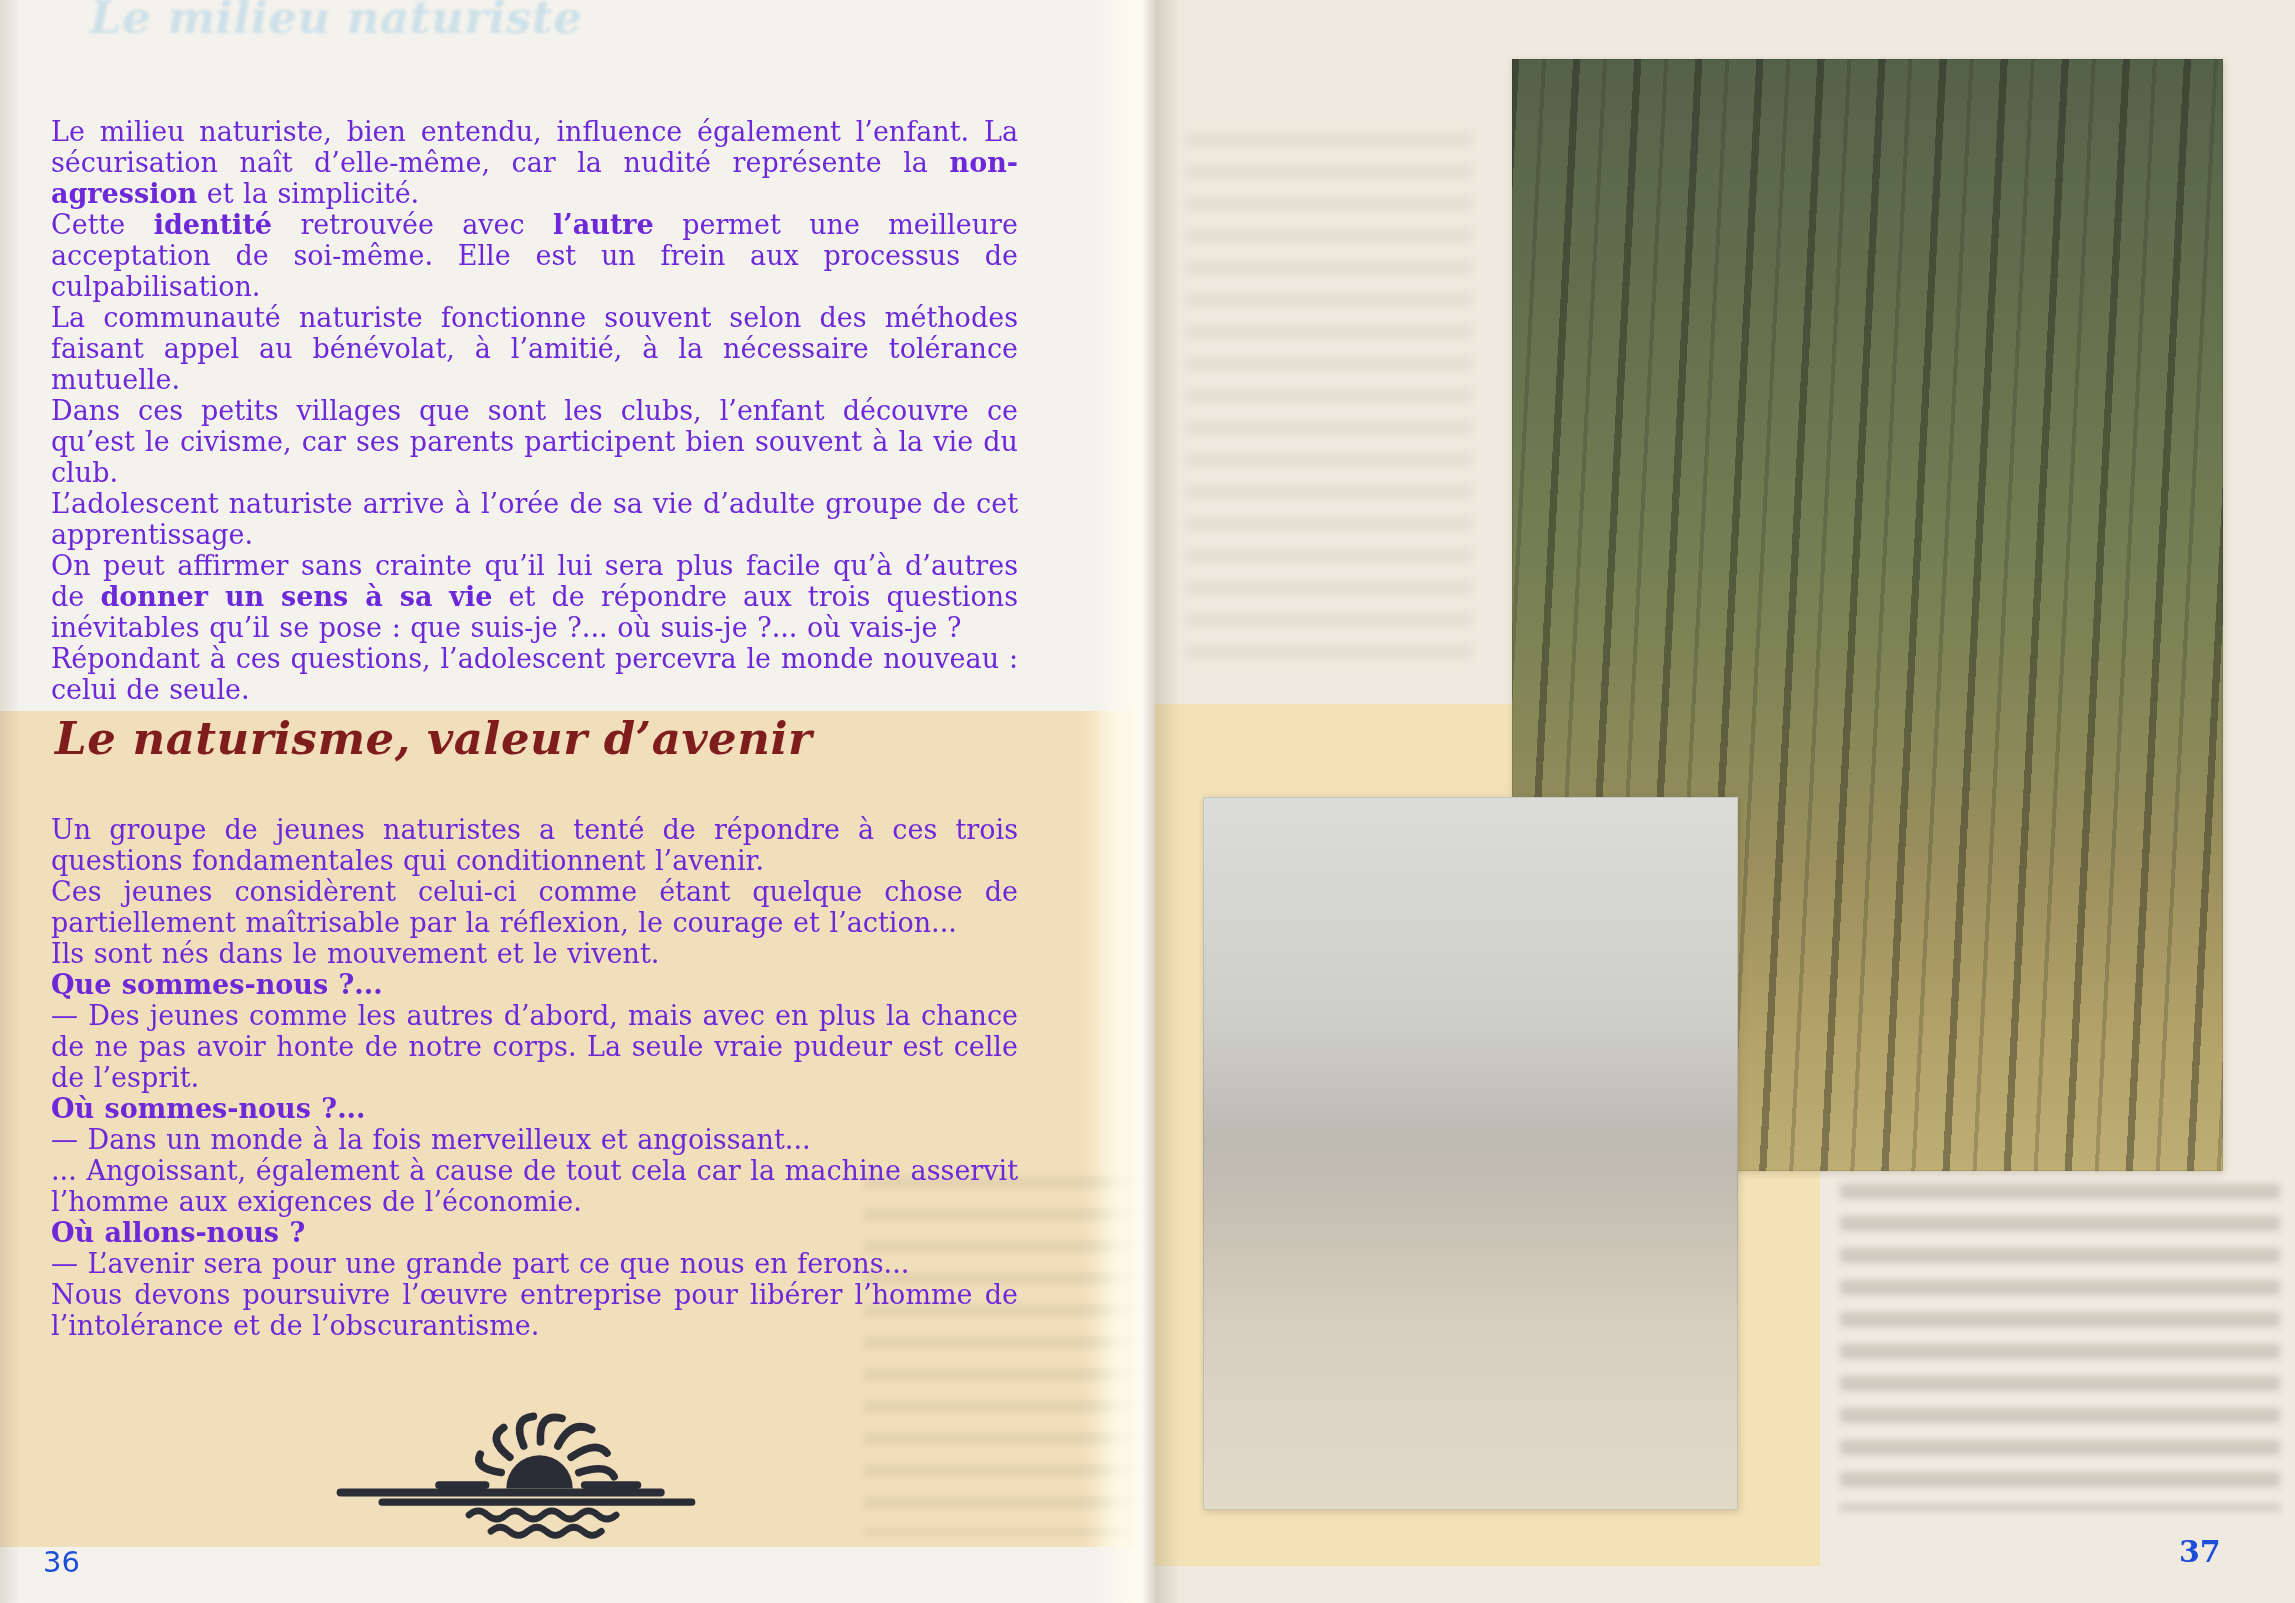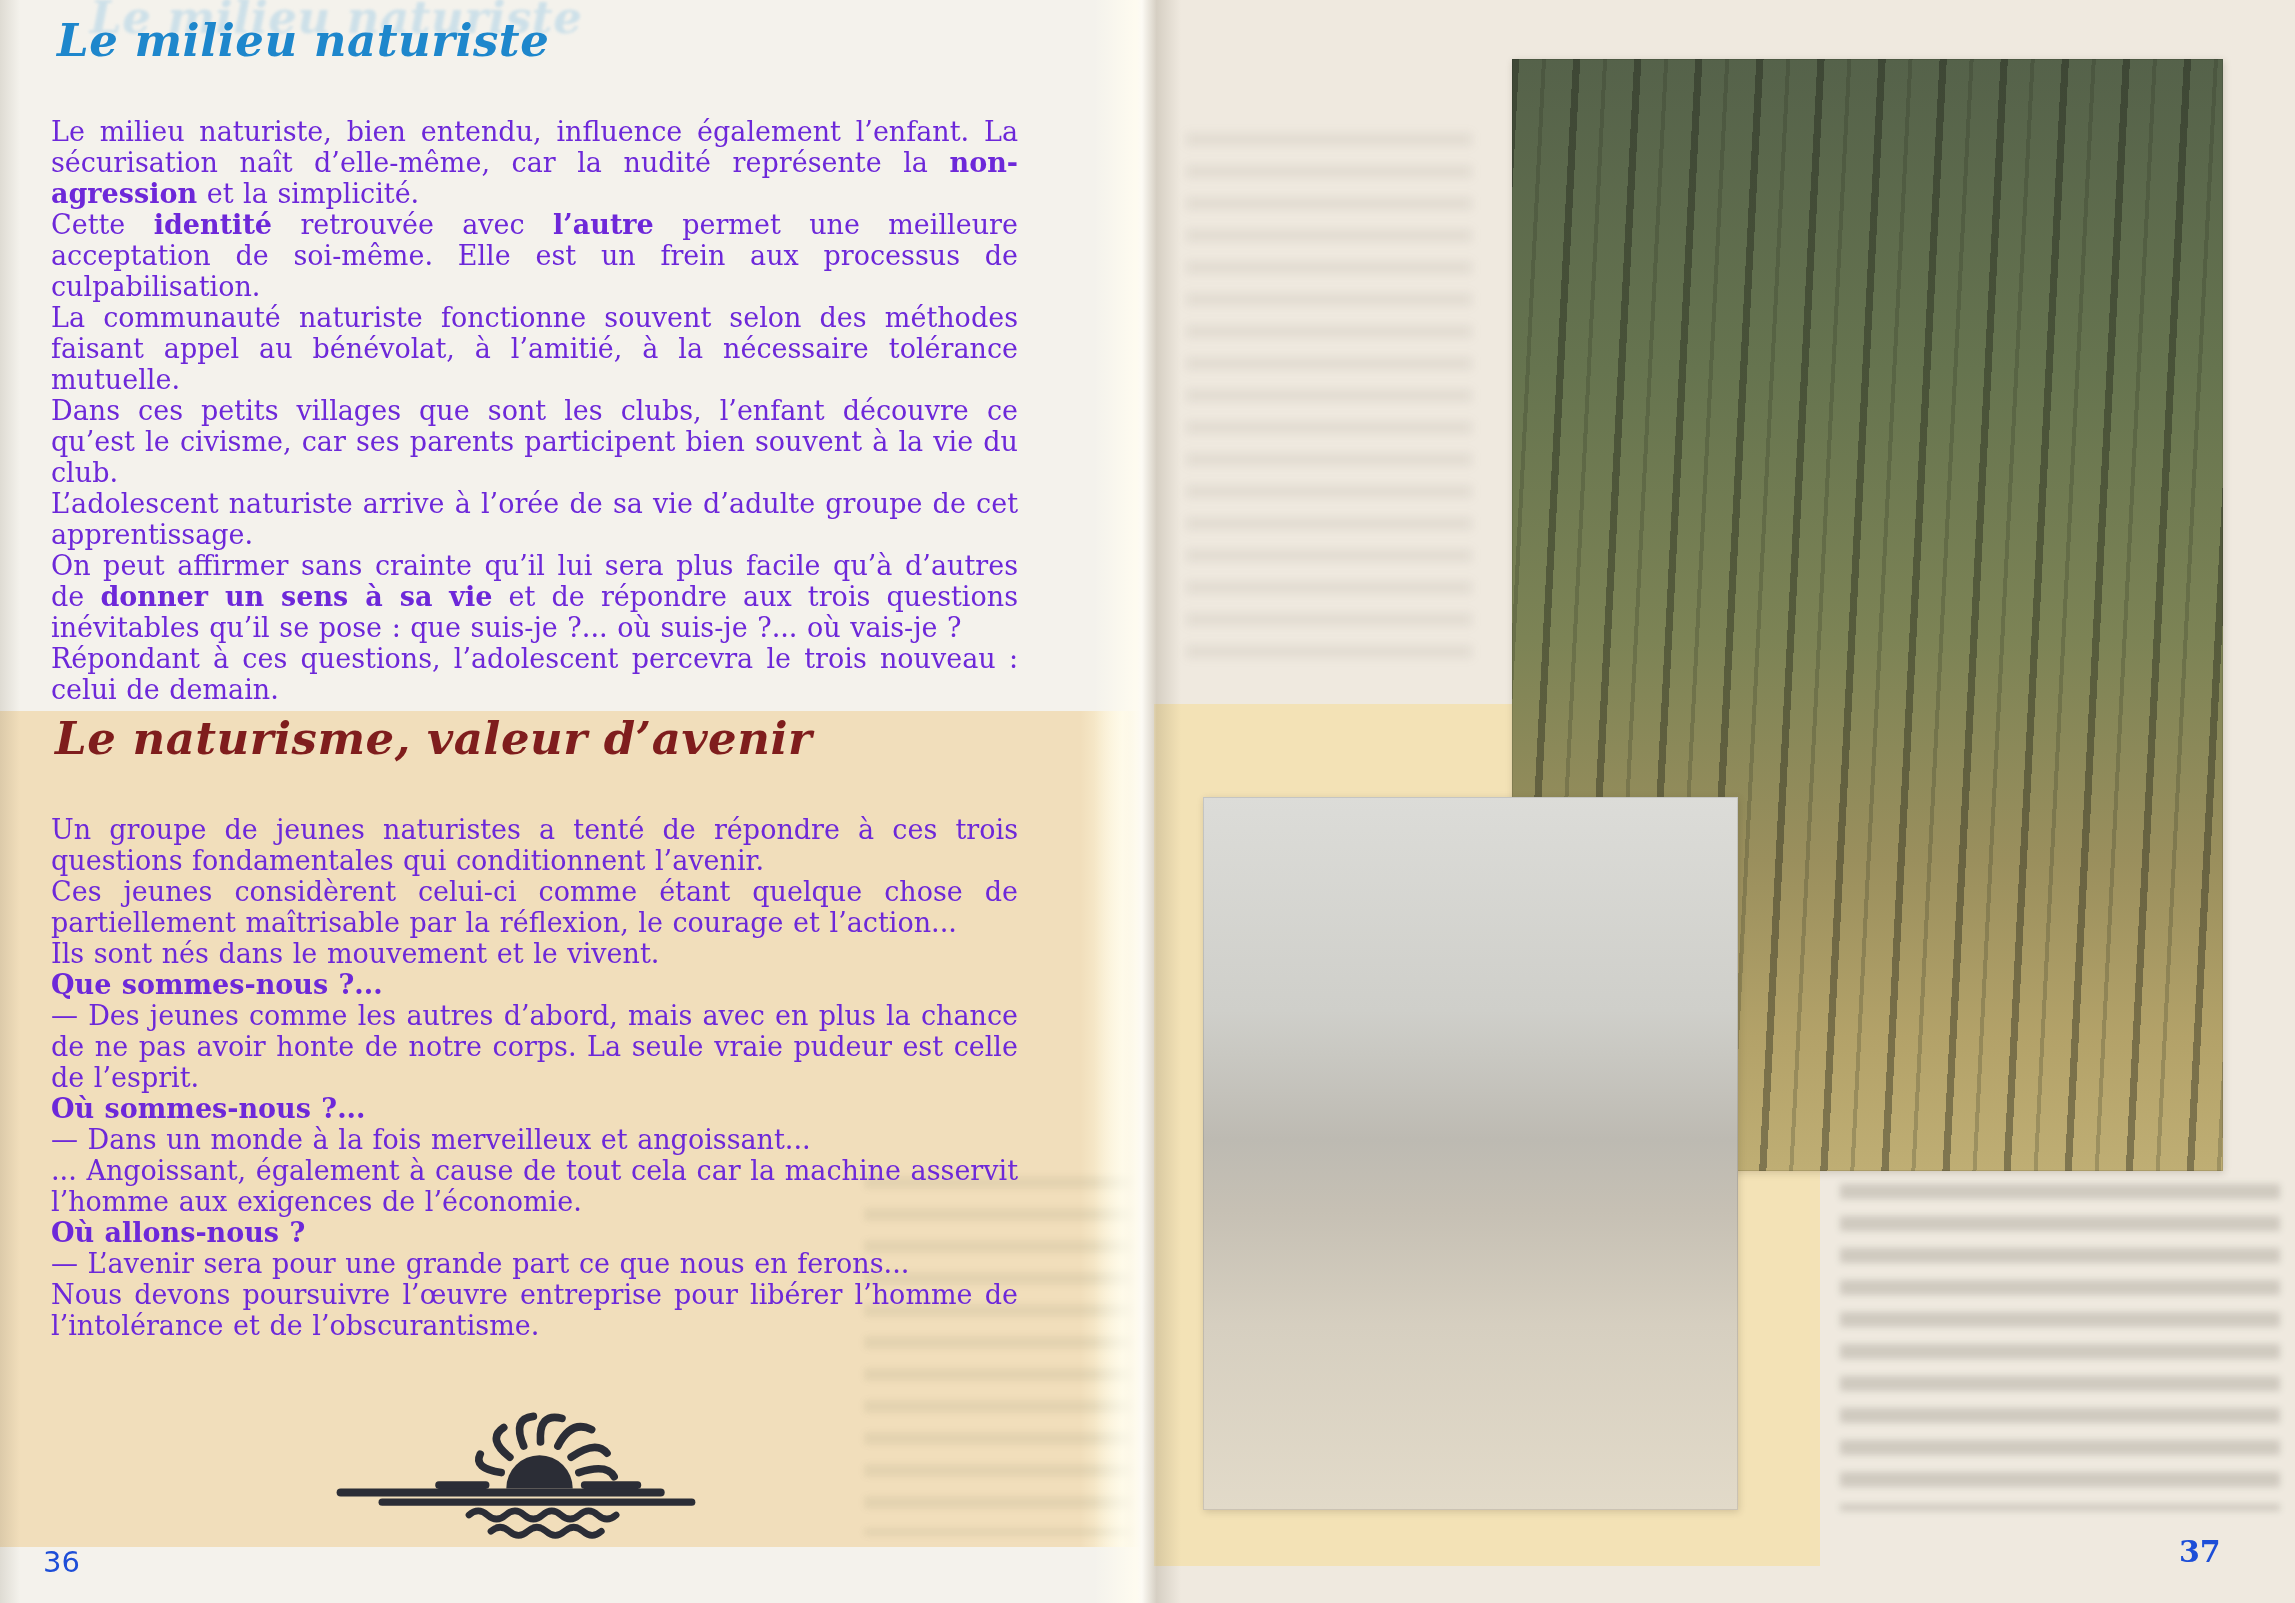--- a/index.html
+++ b/index.html
@@ -68,30 +68,29 @@
   .edge-shade{position:absolute;left:0;top:0;width:20.4px;height:1604px;z-index:5;pointer-events:none;
       background:linear-gradient(90deg, rgba(90,80,60,.14), rgba(90,80,60,0));}
 </style>
 </head>
 <body>
 
 <div class="spread">
 
   <section class="page page-left">
     <div class="title-ghost">Le milieu naturiste</div>
-    <h1 class="h1">Le milieu naturiste</h1>
 
     <div class="body-text bt1">
         <div class="para"><span>Le milieu naturiste, bien entendu, influence également l’enfant. La sécurisation naît d’elle-même, car la nudité représente la </span><span class="b">non-agression</span><span> et la simplicité.</span></div>
         <div class="para"><span>Cette </span><span class="b">identité</span><span> retrouvée avec </span><span class="b">l’autre</span><span> permet une meilleure acceptation de soi-même. Elle est un frein aux processus de culpabilisation.</span></div>
         <div class="para"><span>La communauté naturiste fonctionne souvent selon des méthodes faisant appel au bénévolat, à l’amitié, à la nécessaire tolérance mutuelle.</span></div>
         <div class="para"><span>Dans ces petits villages que sont les clubs, l’enfant découvre ce qu’est le civisme, car ses parents participent bien souvent à la vie du club.</span></div>
         <div class="para"><span>L’adolescent naturiste arrive à l’orée de sa vie d’adulte groupe de cet apprentissage.</span></div>
         <div class="para"><span>On peut affirmer sans crainte qu’il lui sera plus facile qu’à d’autres de </span><span class="b">donner un sens à sa vie</span><span> et de répondre aux trois questions inévitables qu’il se pose : que suis-je ?... où suis-je ?... où vais-je ?</span></div>
-        <div class="para"><span>Répondant à ces questions, l’adolescent percevra le trois nouveau : celui de demain.</span></div>
+        <div class="para"><span>Répondant à ces questions, l’adolescent percevra le monde nouveau : celui de seule.</span></div>
       </div>
 
     <div class="tanbox-left"></div>
 
     <h2 class="h2">Le naturisme, valeur d’avenir</h2>
 
     <div class="body-text bt2">
         <div class="para"><span>Un groupe de jeunes naturistes a tenté de répondre à ces trois questions fondamentales qui conditionnent l’avenir.</span></div>
         <div class="para"><span>Ces jeunes considèrent celui-ci comme étant quelque chose de partiellement maîtrisable par la réflexion, le courage et l’action...</span></div>
         <div class="para"><span>Ils sont nés dans le mouvement et le vivent.</span></div>

